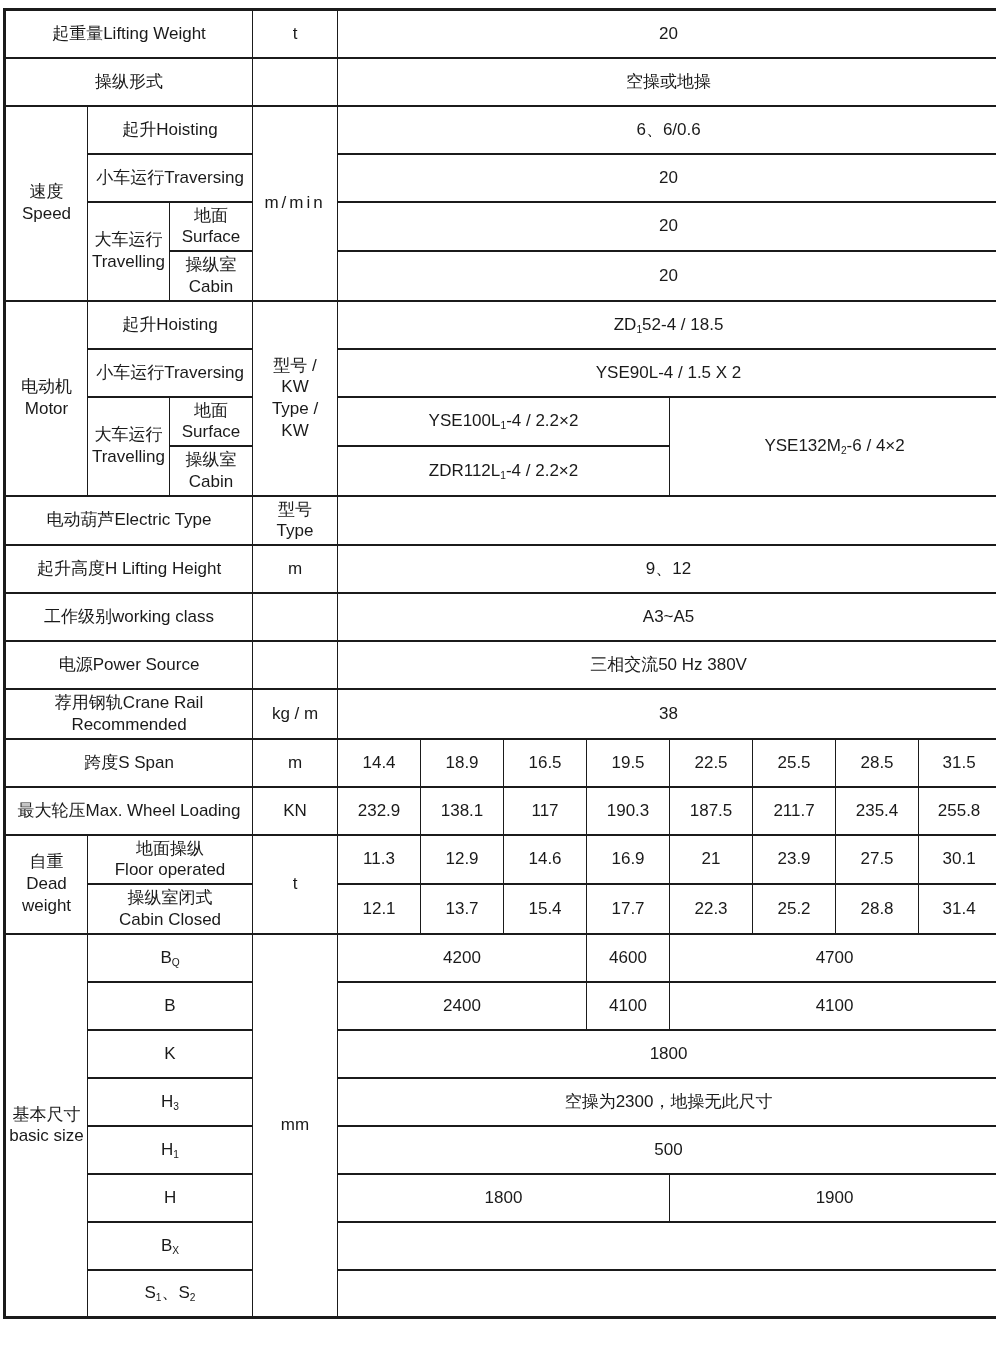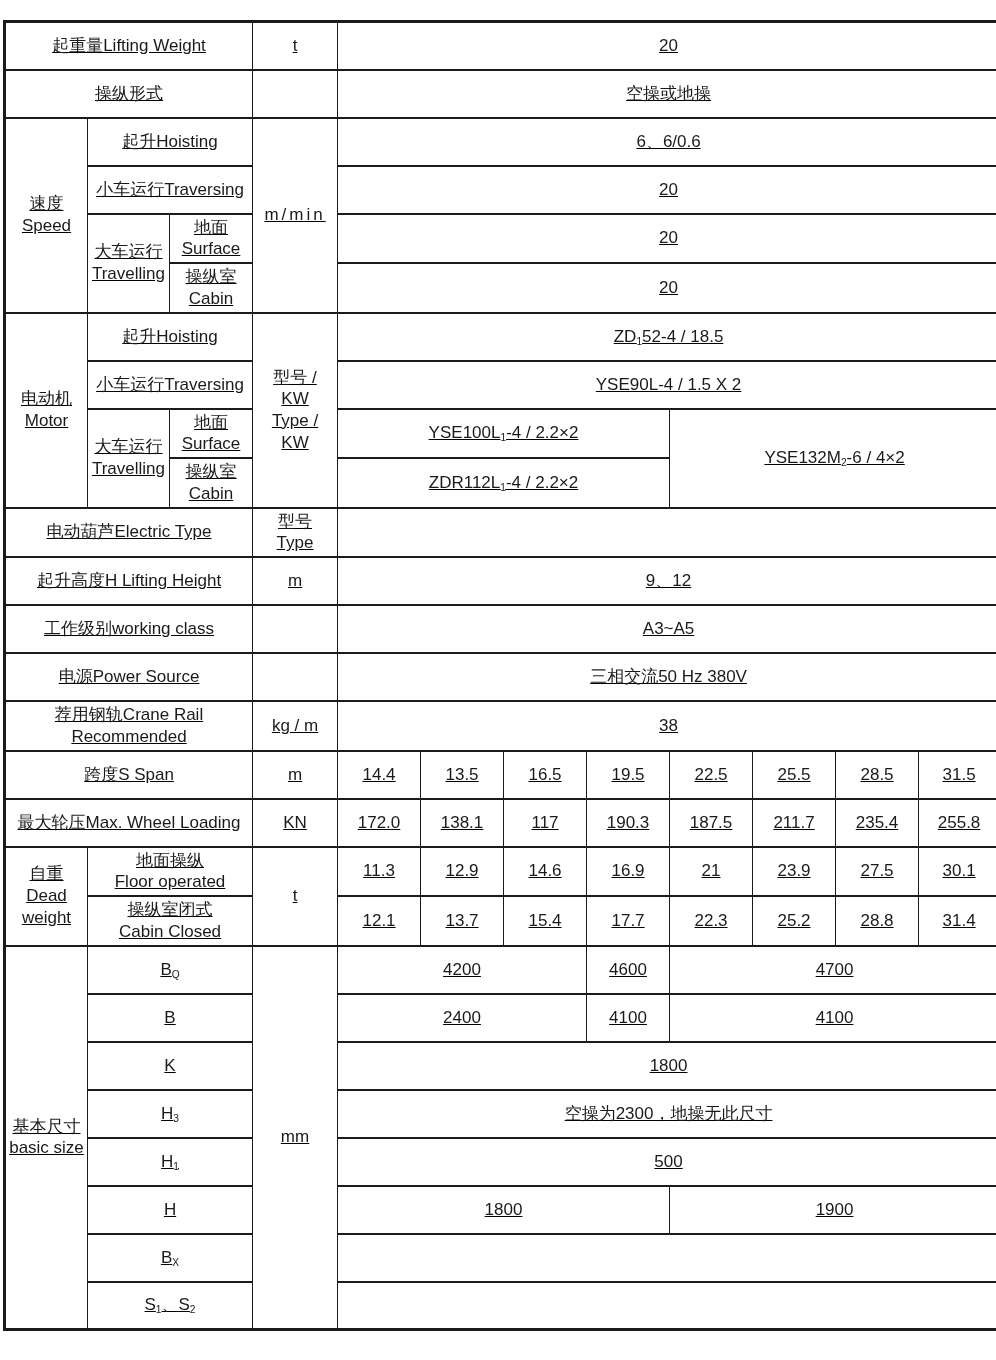--- a/index.html
+++ b/index.html
@@ -7,22 +7,21 @@
     padding:0;
     background:#ffffff;
     font-family:"Liberation Sans","DejaVu Sans",sans-serif;
   }
   body{
     width:996px;
     height:1360px;
     overflow:hidden;
   }
   .sheet{
-    padding:20px 3px;
-    text-decoration:underline;
+    padding:8px 3px;
   }
   table.spec{
     border-collapse:collapse;
     table-layout:fixed;
     width:989px;
     border:3px solid #1b1b1b;
     background:#ffffff;
   }
   table.spec tr{
     height:48px;
@@ -143,32 +142,32 @@
         </tr>
         <tr>
           <td colspan="3" class="lbl">荐用钢轨Crane Rail<br>Recommended</td>
           <td class="unit">kg / m</td>
           <td colspan="8" class="val">38</td>
         </tr>
         <tr>
           <td colspan="3" class="lbl">跨度S Span</td>
           <td class="unit">m</td>
           <td class="val">14.4</td>
-          <td class="val">13.5</td>
+          <td class="val">18.9</td>
           <td class="val">16.5</td>
           <td class="val">19.5</td>
           <td class="val">22.5</td>
           <td class="val">25.5</td>
           <td class="val">28.5</td>
           <td class="val">31.5</td>
         </tr>
         <tr>
           <td colspan="3" class="lbl">最大轮压Max.  Wheel Loading</td>
           <td class="unit">KN</td>
-          <td class="val">172.0</td>
+          <td class="val">232.9</td>
           <td class="val">138.1</td>
           <td class="val">117</td>
           <td class="val">190.3</td>
           <td class="val">187.5</td>
           <td class="val">211.7</td>
           <td class="val">235.4</td>
           <td class="val">255.8</td>
         </tr>
         <tr>
           <td rowspan="2" class="cat">自重<br>Dead<br>weight</td>

